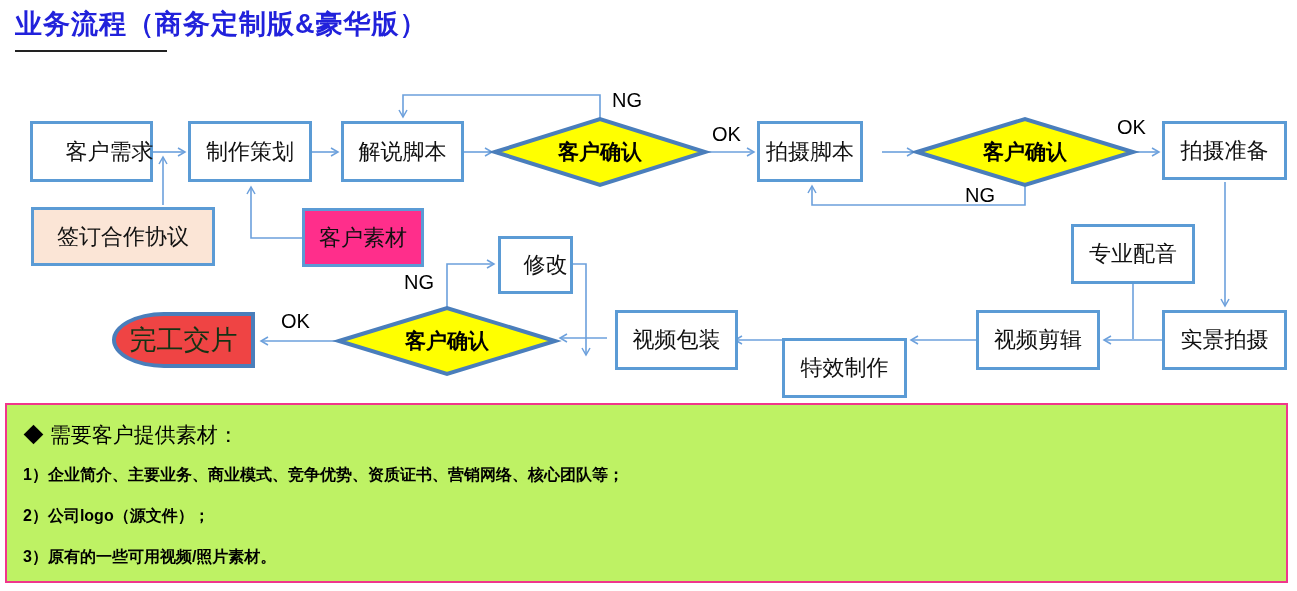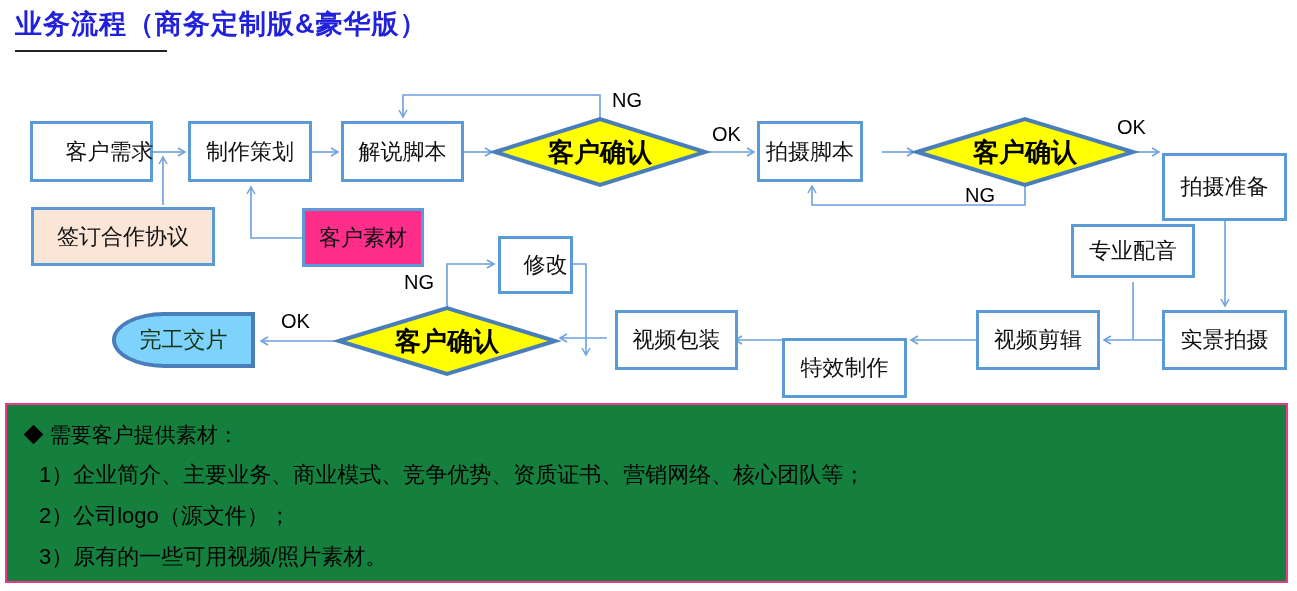--- a/index.html
+++ b/index.html
@@ -8,57 +8,57 @@
   .title{position:absolute;left:15px;top:6px;margin:0;font-size:27px;font-weight:bold;
          color:#2121DB;letter-spacing:1px;}
   .title-underline{position:absolute;left:15px;top:50px;width:152px;height:2px;background:#222;}
   svg.overlay{position:absolute;left:0;top:0;width:1297px;height:591px;}
 
   .box{position:absolute;box-sizing:border-box;border:3px solid #5B9BD5;background:#fff;
        display:flex;align-items:center;justify-content:center;font-size:22px;color:#111;
        white-space:nowrap;}
   .peach{background:#FBE5D6;}
   .magenta{background:#FF2E8B;}
-  .terminator{position:absolute;box-sizing:border-box;border:4px solid #4A7EBB;background:#7dd3fc;
+  .terminator{position:absolute;box-sizing:border-box;border:4px solid #4A7EBB;background:#ef4444;
        border-radius:52px 0 0 52px / 28px 0 0 28px;display:flex;align-items:center;
-       justify-content:center;font-size:22px;color:#143314;}
+       justify-content:center;font-size:27px;color:#143314;}
   .dlabel{position:absolute;display:flex;align-items:center;justify-content:center;
-       font-size:26px;font-weight:bold;color:#000;pointer-events:none;}
+       font-size:21px;font-weight:bold;color:#000;pointer-events:none;}
   .elabel{position:absolute;font-size:20px;color:#000;}
 
   .n-customer-needs{left:30px;top:121px;width:123px;height:61px;padding-left:36px;}
   .n-production-planning{left:188px;top:121px;width:124px;height:61px;}
   .n-narration-script{left:341px;top:121px;width:123px;height:61px;}
   .n-shooting-script{left:757px;top:121px;width:106px;height:61px;}
-  .n-shooting-prep{left:1162px;top:121px;width:125px;height:68px;margin-top:32px;}
+  .n-shooting-prep{left:1162px;top:121px;width:125px;height:59px;}
   .n-sign-agreement{left:31px;top:207px;width:184px;height:59px;}
   .n-customer-materials{left:302px;top:208px;width:122px;height:59px;}
   .n-revise{left:498px;top:236px;width:75px;height:58px;padding-left:20px;}
-  .n-voiceover{left:1071px;top:224px;width:124px;height:54px;}
+  .n-voiceover{left:1071px;top:224px;width:124px;height:60px;}
   .n-delivery{left:112px;top:312px;width:143px;height:56px;}
   .n-video-packaging{left:607px;top:310px;width:123px;height:60px;margin-left:8px;}
   .n-effects{left:782px;top:310px;width:125px;height:60px;margin-top:28px;}
   .n-video-editing{left:976px;top:310px;width:124px;height:60px;}
   .n-location-shooting{left:1162px;top:310px;width:125px;height:60px;}
 
   .d1{left:495px;top:118px;width:210px;height:68px;}
   .d2{left:917px;top:118px;width:216px;height:68px;}
   .d3{left:339px;top:307px;width:216px;height:68px;}
 
   .l-ng1{left:612px;top:89px;}
   .l-ok1{left:712px;top:123px;}
   .l-ok2{left:1117px;top:116px;}
   .l-ng2{left:965px;top:184px;}
   .l-ng3{left:404px;top:271px;}
   .l-ok3{left:281px;top:310px;}
 
   .notes{position:absolute;left:5px;top:403px;width:1283px;height:180px;box-sizing:border-box;
-       border:2px solid #F0368C;background:#15803d;padding:12px 16px;color:#000;}
+       border:2px solid #F0368C;background:#bef264;padding:12px 16px;color:#000;}
   .notes-heading{font-size:21px;margin:4px 0 10px 0;}
-  .notes-item{font-size:22px;margin:0 0 10px 16px;line-height:31px;}
+  .notes-item{font-size:16px;margin:0 0 10px 0;line-height:31px;font-weight:bold;}
 </style>
 </head>
 <body>
 
 <div class="stage">
   <h1 class="title">业务流程（商务定制版&amp;豪华版）</h1>
   <div class="title-underline"></div>
 
   <svg class="overlay" viewBox="0 0 1297 591">
     <defs>

